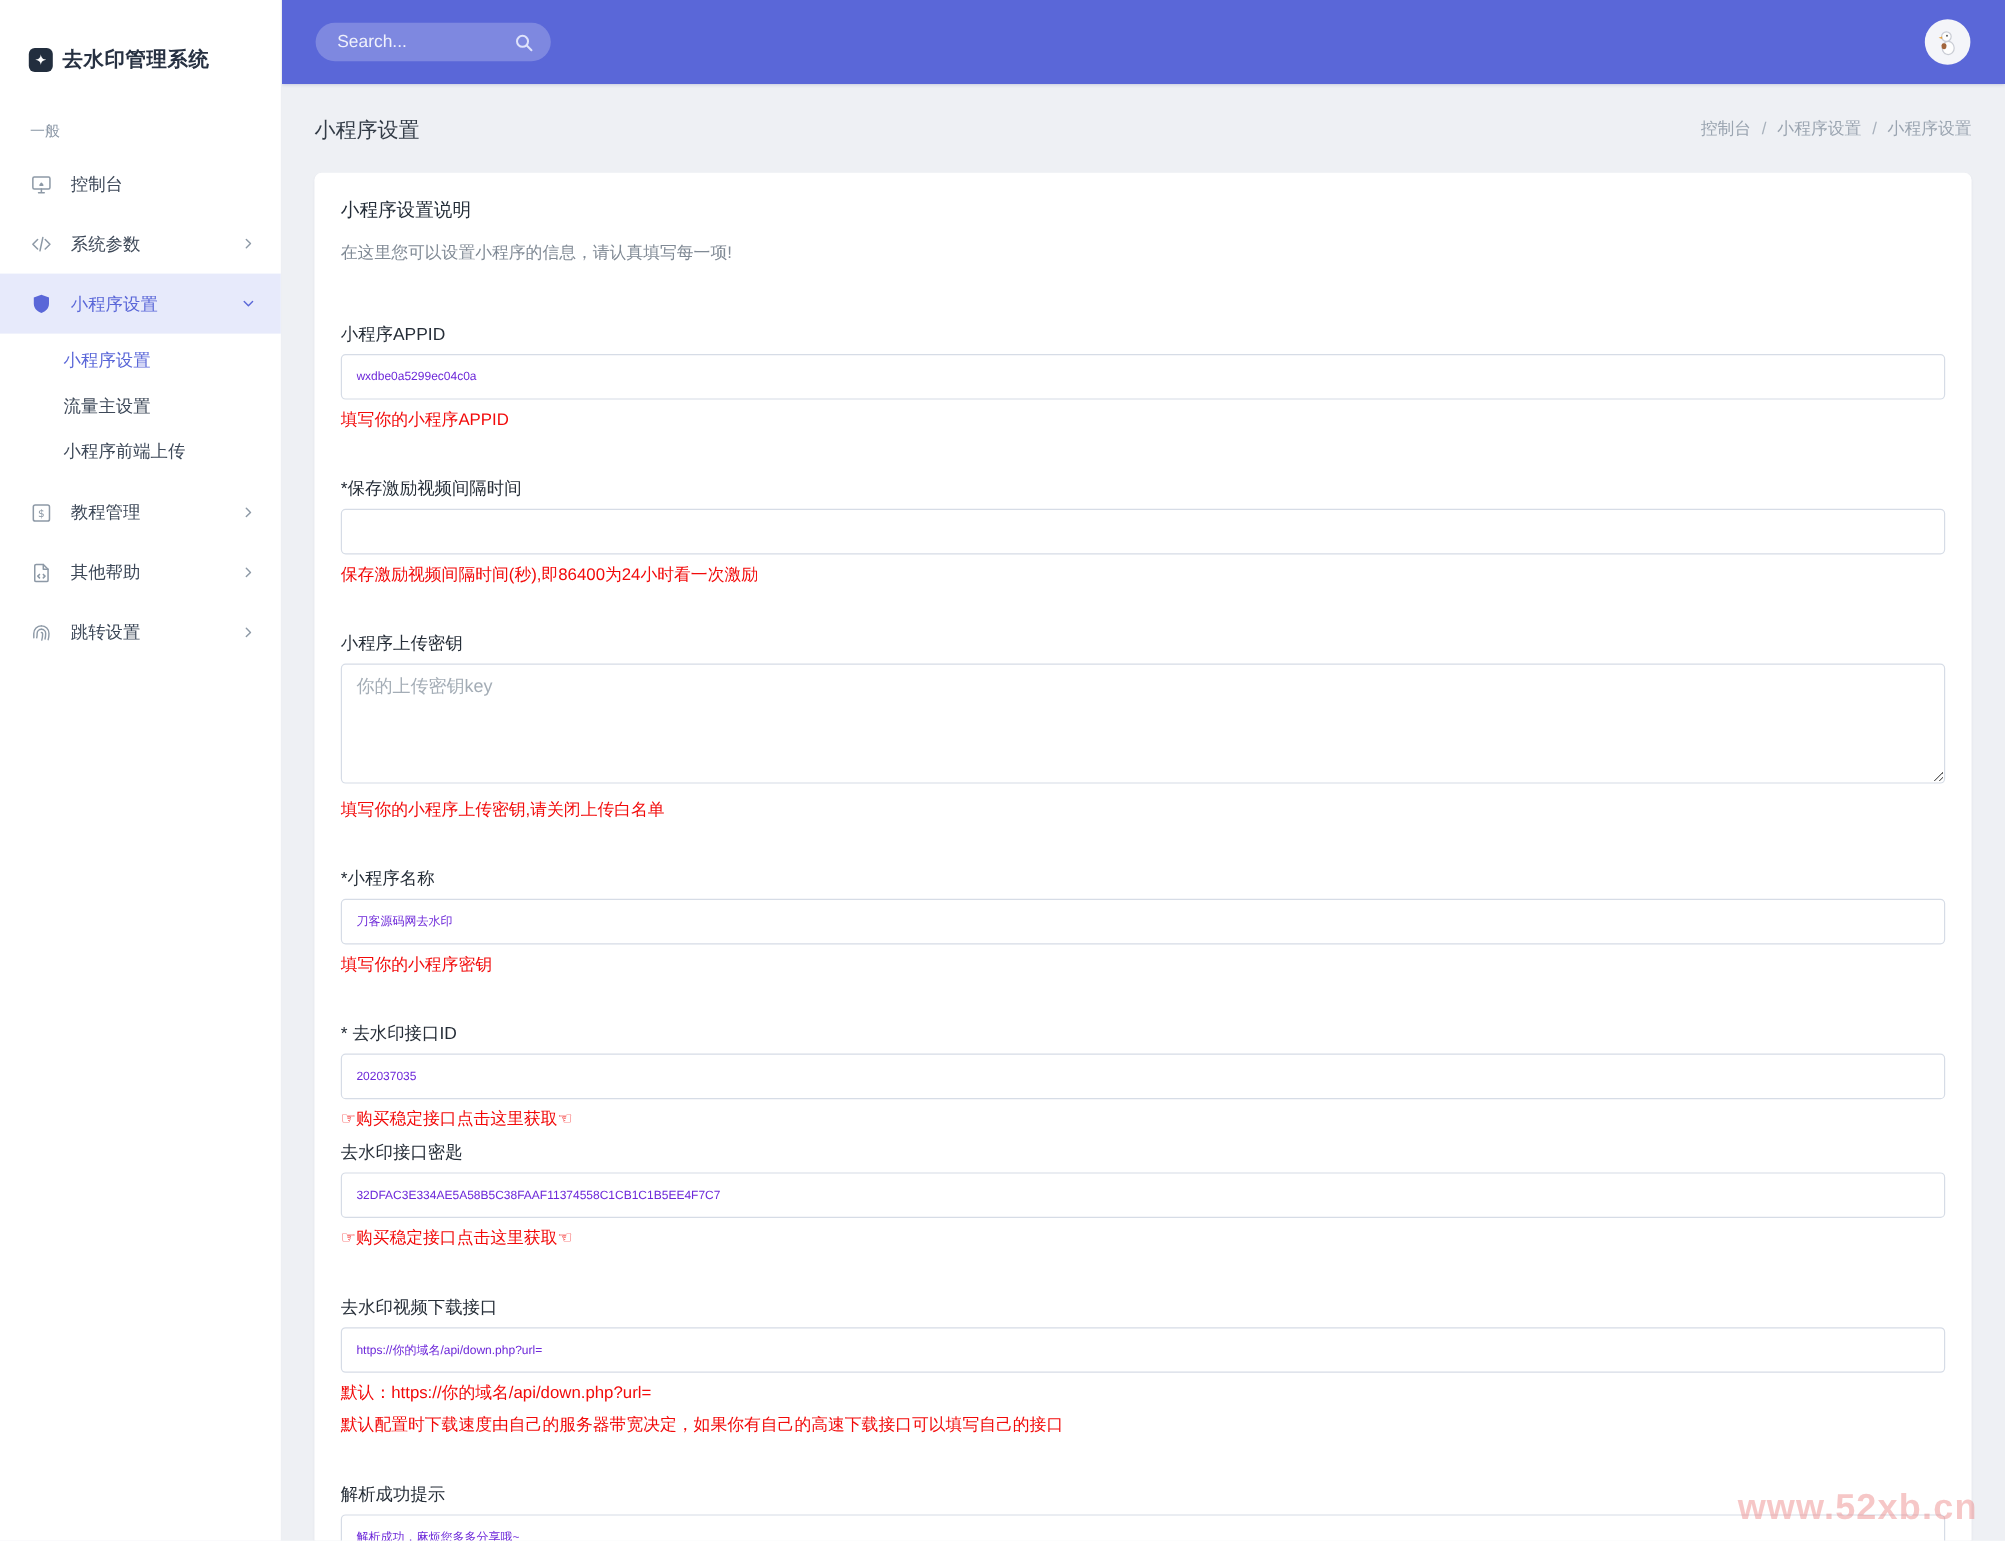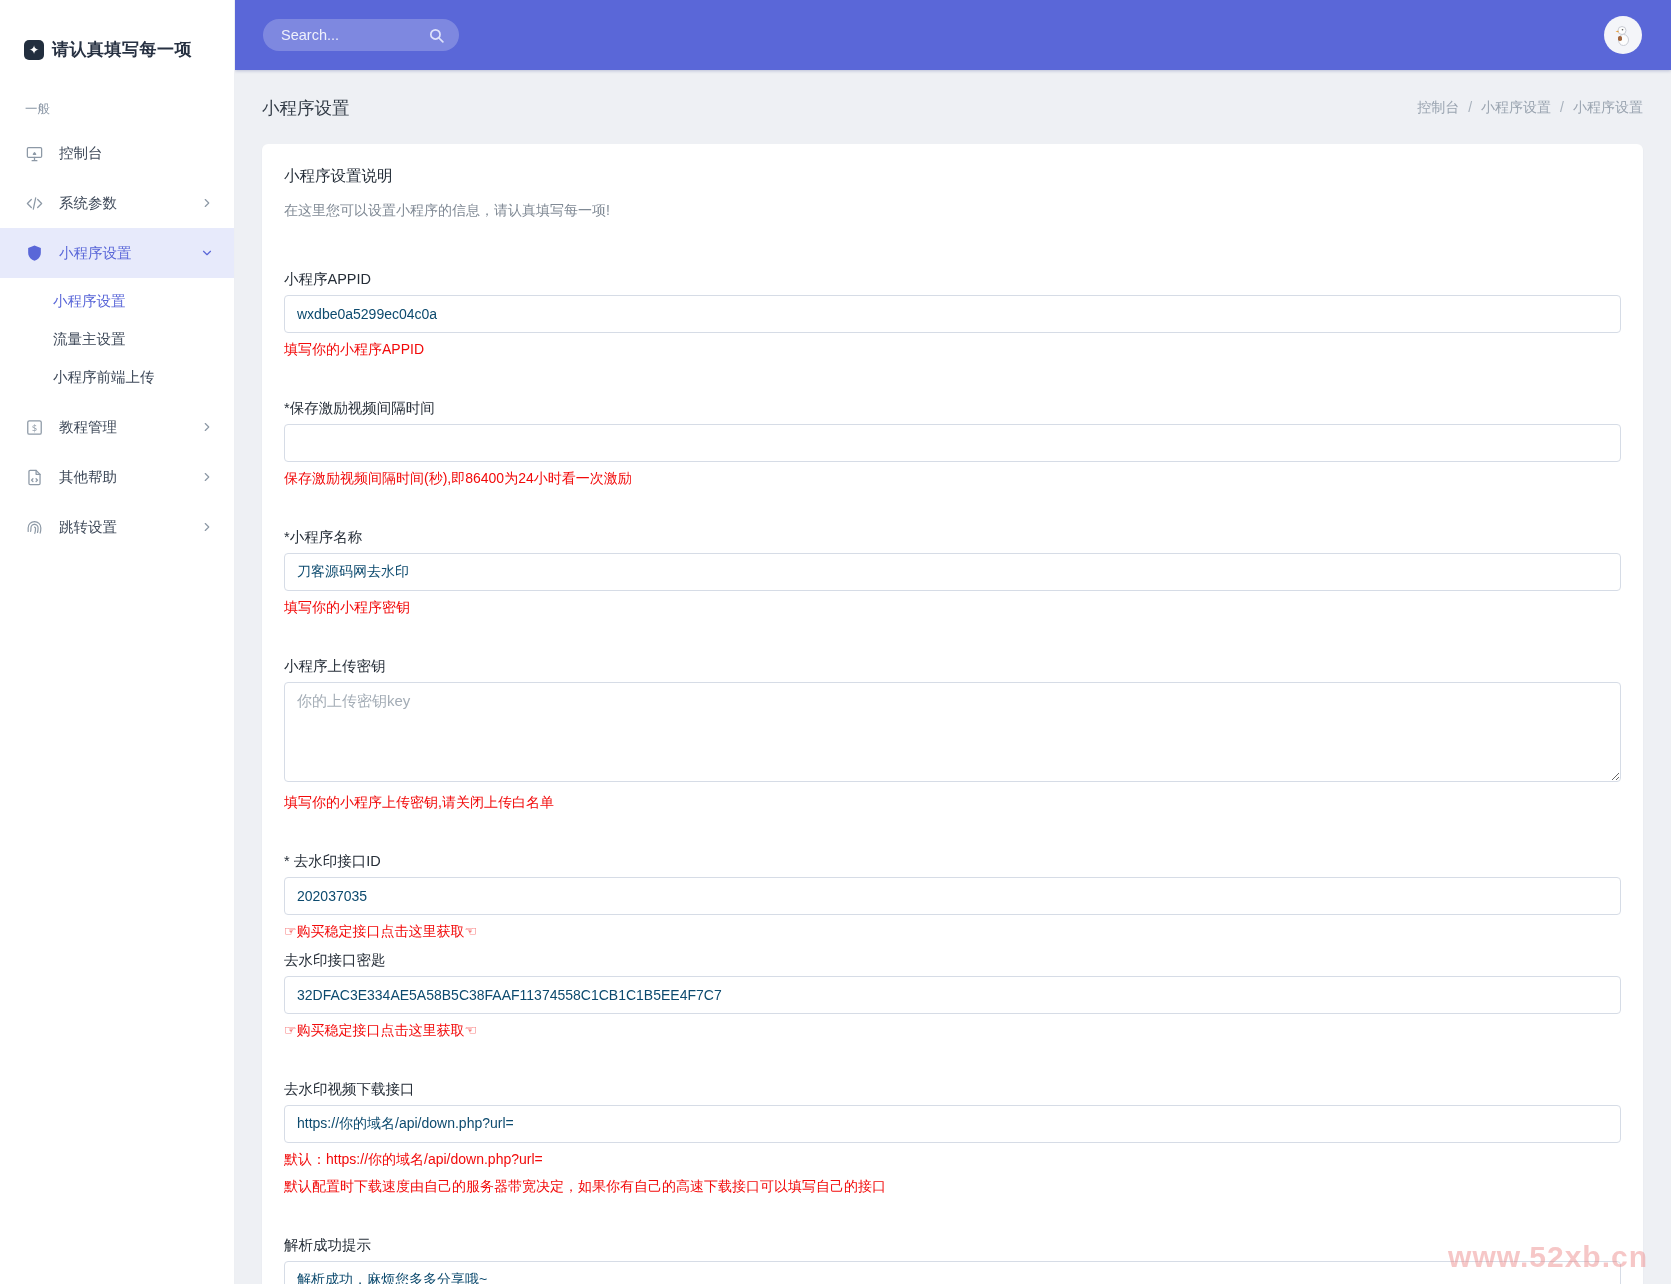--- a/index.html
+++ b/index.html
@@ -80,21 +80,21 @@
   }
   .card-heading { font-size: 15.5px; color: #242d38; font-weight: 500; line-height: 20px; }
   .card-desc { margin-top: 14px; font-size: 14px; color: #808a95; line-height: 20px; }
 
   .field { margin-top: 38px; }
   .field.first { margin-top: 49px; }
   .field.tight { margin-top: 8px; }
   .field-label { font-size: 14.5px; color: #262e38; line-height: 20px; margin-bottom: 6px; }
   .field-input {
     width: 100%; height: 38px; border: 1px solid #d6dce6; border-radius: 4px;
-    padding: 0 12px; font-size: 14px; color: #0c4a6e; outline: none; background: #fff;
+    padding: 0 12px; font-size: 10px; color: #6d28d9; outline: none; background: #fff;
     font-family: "Liberation Sans", "DejaVu Sans", sans-serif;
   }
   .field-textarea {
     width: 100%; height: 100px; border: 1px solid #d6dce6; border-radius: 4px;
     padding: 9px 12px; font-size: 15px; color: #5d6773; outline: none;
     resize: vertical; font-family: "Liberation Sans", "DejaVu Sans", sans-serif;
   }
   .field-input::placeholder, .field-textarea::placeholder { color: #a4adb6; }
   .field-hint { margin-top: 6px; font-size: 14px; color: #f20a0a; line-height: 21px; }
   .field-hint.link { cursor: pointer; }
@@ -106,21 +106,21 @@
   }
 </style>
 </head>
 <body>
 
 <div class="app">
 
   <aside class="sidebar">
     <div class="logo">
       <div class="logo-mark">✦</div>
-      <div class="logo-text">请认真填写每一项</div>
+      <div class="logo-text">去水印管理系统</div>
     </div>
     <div class="section-label">一般</div>
 
     <nav class="nav">
 
       <div class="nav-item">
         <svg class="nav-icon" viewBox="0 0 24 24" fill="none" stroke="#8d99a6" stroke-width="1.6" stroke-linecap="round" stroke-linejoin="round">
           <rect x="3" y="4.5" width="18" height="12.5" rx="1.5"></rect>
             <path d="M9 21h6M12 17v4"></path>
             <path d="M10.5 13l1.5-2 1.5 2z" fill="#8d99a6"></path>
@@ -229,22 +229,22 @@
           <span class="crumb">小程序设置</span>
         </div>
       </div>
 
       <div class="card">
         <div class="card-heading">小程序设置说明</div>
         <div class="card-desc">在这里您可以设置小程序的信息，请认真填写每一项!</div>
         <div>
             <div class="field first"><div class="field-label">小程序APPID</div><input type="text" class="field-input" value="wxdbe0a5299ec04c0a" style=""><div class="field-hint">填写你的小程序APPID</div></div>
             <div class="field"><div class="field-label">*保存激励视频间隔时间</div><input type="text" class="field-input" style=""><div class="field-hint">保存激励视频间隔时间(秒),即86400为24小时看一次激励</div></div>
+            <div class="field"><div class="field-label">小程序上传密钥</div><textarea class="field-textarea" placeholder="你的上传密钥key" style=""></textarea><div class="field-hint">填写你的小程序上传密钥,请关闭上传白名单</div></div>
             <div class="field"><div class="field-label">*小程序名称</div><input type="text" class="field-input" value="刀客源码网去水印" style=""><div class="field-hint">填写你的小程序密钥</div></div>
-            <div class="field"><div class="field-label">小程序上传密钥</div><textarea class="field-textarea" placeholder="你的上传密钥key" style=""></textarea><div class="field-hint">填写你的小程序上传密钥,请关闭上传白名单</div></div>
             <div class="field"><div class="field-label">* 去水印接口ID</div><input type="text" class="field-input" value="202037035" style=""><div class="field-hint link">☞购买稳定接口点击这里获取☜</div></div>
             <div class="field tight"><div class="field-label">去水印接口密匙</div><input type="text" class="field-input" value="32DFAC3E334AE5A58B5C38FAAF11374558C1CB1C1B5EE4F7C7" style=""><div class="field-hint link">☞购买稳定接口点击这里获取☜</div></div>
             <div class="field"><div class="field-label">去水印视频下载接口</div><input type="text" class="field-input" value="https://你的域名/api/down.php?url=" style=""><div class="field-hint">默认：https://你的域名/api/down.php?url=</div><div class="field-hint">默认配置时下载速度由自己的服务器带宽决定，如果你有自己的高速下载接口可以填写自己的接口</div></div>
             <div class="field"><div class="field-label">解析成功提示</div><input type="text" class="field-input" value="解析成功，麻烦您多多分享哦~" style=""></div>
           </div>
       </div>
     </section>
 
   </div>
 </div>

